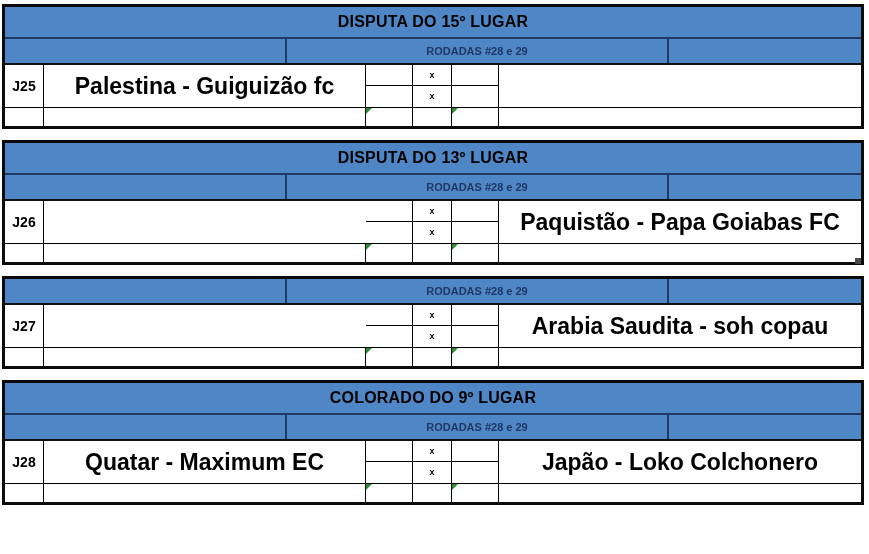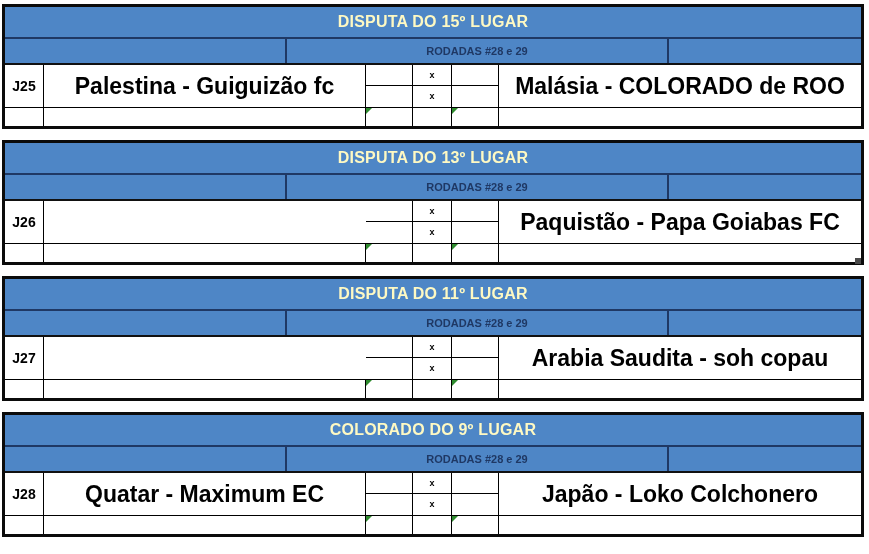--- a/index.html
+++ b/index.html
@@ -21,21 +21,21 @@
     margin-bottom: 11px;
     background: #ffffff;
   }
   .title-row {
     height: 30px;
     background: #4e86c6;
     border-bottom: 2px solid #1f3864;
     display: flex;
     align-items: center;
     justify-content: center;
-    color: #fef9c3;
+    color: #000000;
     font-weight: bold;
     font-size: 16px;
     letter-spacing: 0.2px;
   }
   .rounds-row {
     display: flex;
     height: 24px;
     background: #4e86c6;
     border-bottom: 2px solid #111111;
   }
@@ -134,23 +134,20 @@
       <div class="cell a-s1a"></div>
       <div class="cell a-x1">
         <span class="xmark">x</span>
       </div>
       <div class="cell a-s2a"></div>
       <div class="cell a-s1b"></div>
       <div class="cell a-x2">
         <span class="xmark">x</span>
       </div>
       <div class="cell a-s2b"></div>
-      <div class="cell a-away">
-        <span class="team">Malásia - COLORADO de ROO</span>
-      </div>
       <div class="cell a-b1"></div>
       <div class="cell a-b2"></div>
       <div class="cell a-b3">
         <span class="flag"></span>
       </div>
       <div class="cell a-b4"></div>
       <div class="cell a-b5">
         <span class="flag"></span>
       </div>
       <div class="cell a-b6"></div>
@@ -194,23 +191,20 @@
       <div class="cell a-b5">
         <span class="flag"></span>
       </div>
       <div class="cell a-b6">
         <span class="fill-handle"></span>
       </div>
     </div>
   </div>
 
   <div class="block">
-    <div class="title-row">
-      <span>DISPUTA DO 11º LUGAR</span>
-    </div>
     <div class="rounds-row">
       <div class="r-left"></div>
       <div class="r-mid">
         <span>RODADAS #28 e 29</span>
       </div>
       <div class="r-right"></div>
     </div>
     <div class="match-grid">
       <div class="cell a-j">
         <span>J27</span>

